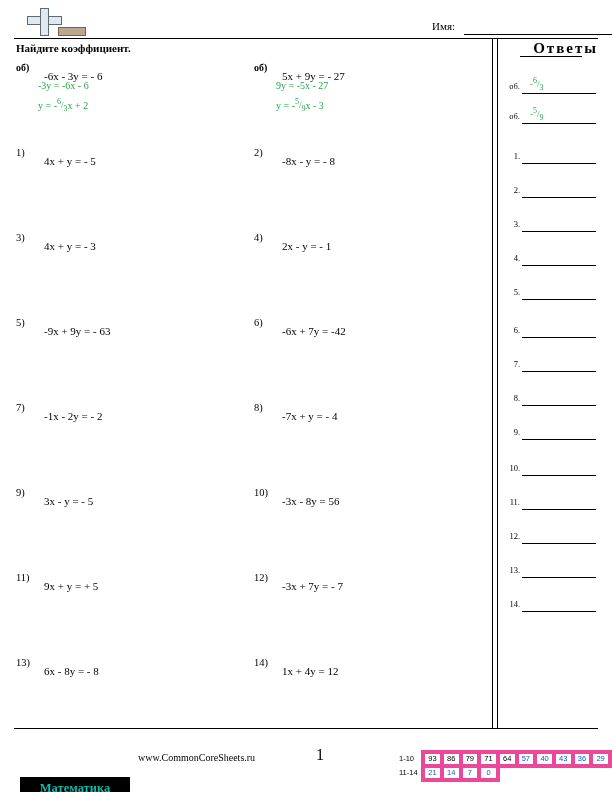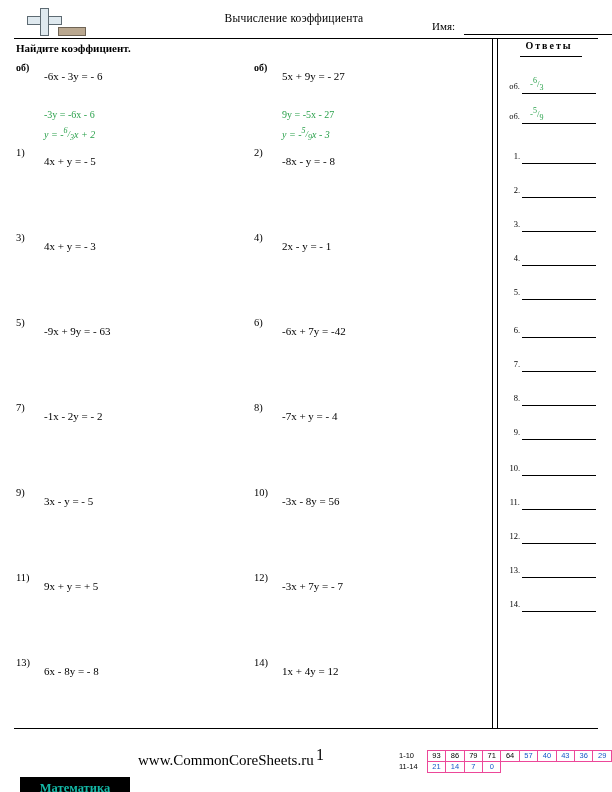--- a/index.html
+++ b/index.html
@@ -157,28 +157,27 @@
   .pexpr {
     position: absolute;
     left: 30px;
     top: 4px;
     font-size: 11px;
     white-space: nowrap;
     margin-top: 8px;
   }
   .pwork {
     position: absolute;
-    left: 30px;
+    left: 24px;
     font-size: 10px;
     color: #2aa14b;
     white-space: nowrap;
-    margin-top: 29px;
   }
   .pwork.l1 { top: 22px; }
-  .pwork.l2 { top: 40px; font-style: italic; }
+  .pwork.l2 { top: 40px; }
   .frac {
     display: inline-block;
     position: relative;
     top: -1px;
     font-size: 9px;
   }
   .frac sup { font-size: 8px; }
   .frac sub { font-size: 8px; }
 
   
@@ -186,22 +185,22 @@
     position: absolute;
     left: 500px;
     top: 40px;
     width: 98px;
   }
   .answers-title {
     position: absolute;
     left: 0;
     top: 0;
     width: 98px;
-    text-align: center;
-    font-size: 10px;
+    text-align: right;
+    font-size: 15px;
     font-weight: bold;
     letter-spacing: 2px;
   }
   .answers-title-underline {
     position: absolute;
     left: 20px;
     top: 16px;
     width: 62px;
     border-bottom: 1px solid #000;
   }
@@ -254,42 +253,42 @@
     font-weight: bold;
     display: flex;
     align-items: center;
     justify-content: center;
     font-family: "Liberation Serif", serif;
   }
   .site {
     position: absolute;
     left: 138px;
     top: 752px;
-    font-size: 15px;
+    font-size: 10px;
   }
   .pagenum {
     position: absolute;
     left: 316px;
     top: 746px;
     font-size: 16px;
   }
 
   
   .scoretable {
     position: absolute;
     left: 398px;
     top: 750px;
     font-size: 7.5px;
     font-family: "Liberation Sans", sans-serif;
   }
   .scoretable table {
     border-collapse: collapse;
   }
   .scoretable td {
-    border: 1px solid #ec4899;
+    border: 4px solid #ec4899;
     width: 16px;
     height: 10px;
     text-align: center;
     padding: 0 1px;
     line-height: 10px;
   }
   .scoretable td.rowlabel {
     border: none;
     width: 26px;
     text-align: left;
@@ -303,21 +302,20 @@
 <body>
 
 <div class="page">
 
   <div class="header">
     <div class="logo-math">
       <div class="plus-h"></div>
       <div class="plus-v"></div>
       <div class="logo-bar"></div>
     </div>
-    <div class="title">Вычисление коэффициента</div>
     <div class="name-label">Имя:</div>
     <div class="name-rule"></div>
   </div>
   <div class="header-rule"></div>
 
   <div class="instructions">Найдите коэффициент.</div>
 
   <div class="divider-outer"></div>
   <div class="divider-inner"></div>
 

